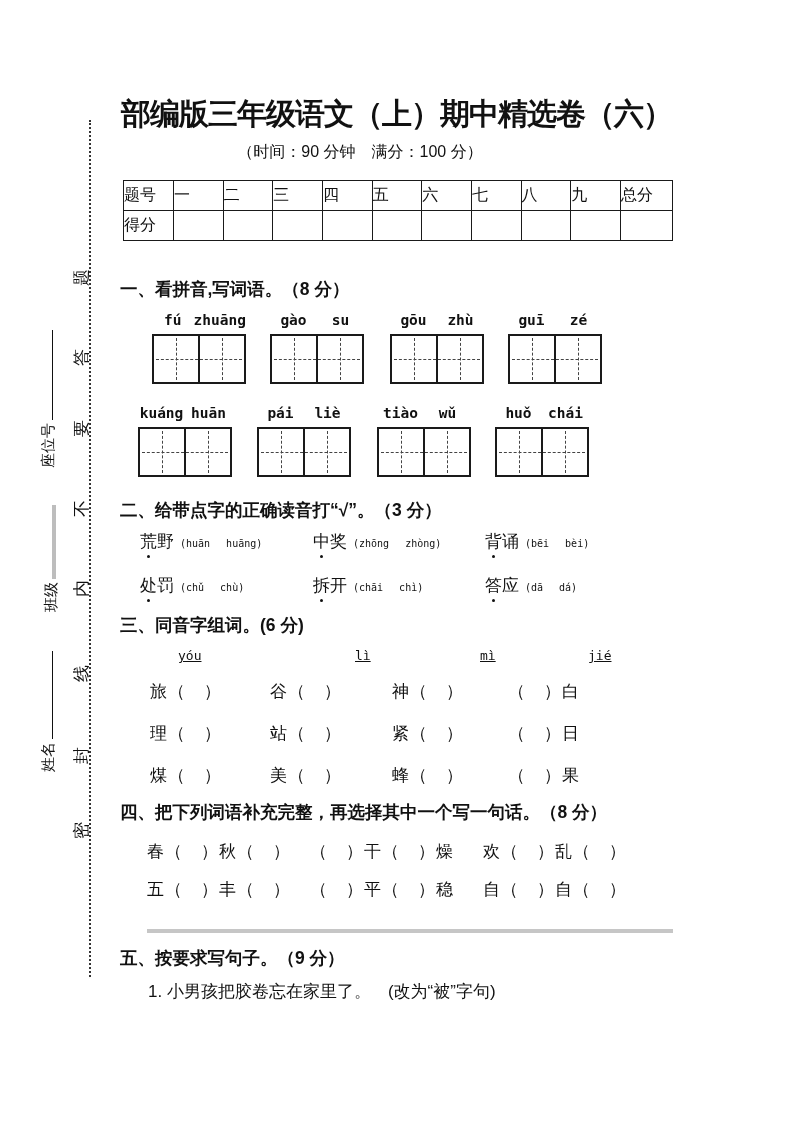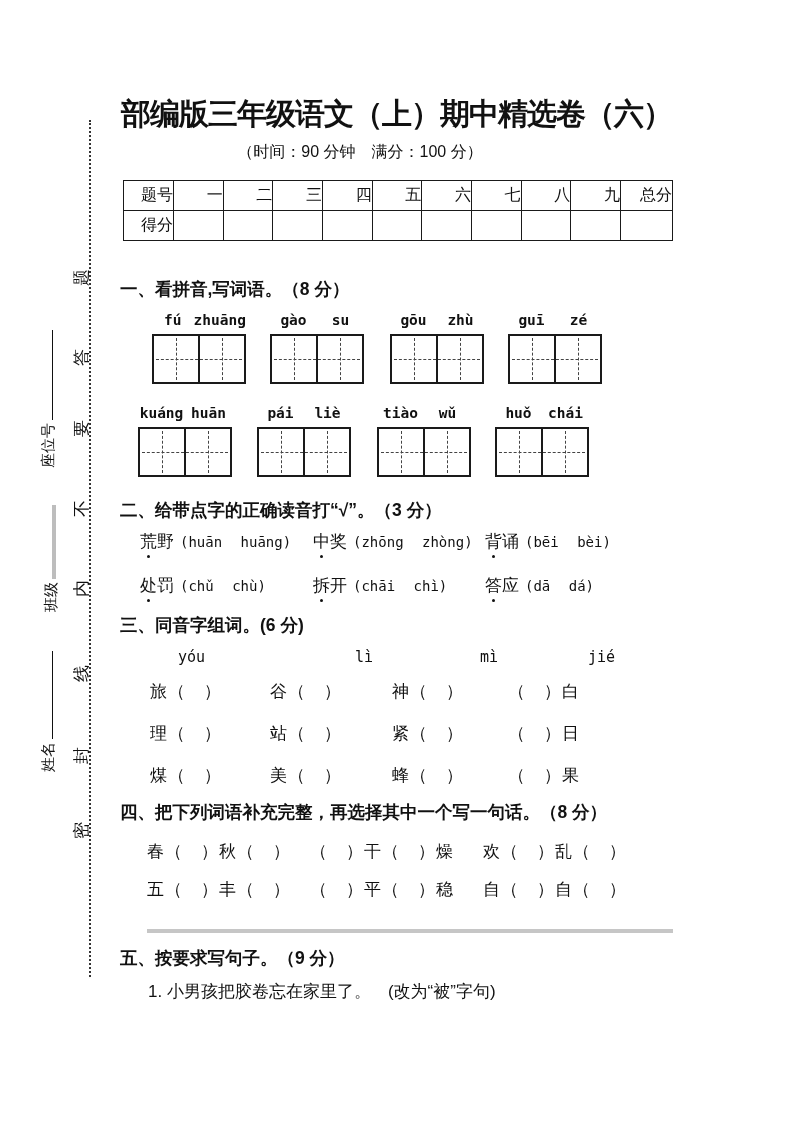--- a/index.html
+++ b/index.html
@@ -14,38 +14,38 @@
   .field{position:absolute;top:10px;font-size:15px;line-height:20px;white-space:nowrap;}
   .fline{display:inline-block;height:14px;margin-left:3px;border-bottom:1.6px solid #111;}
   .fline.gray{border-bottom:4px solid #bdbdbd;}
   
   .title{position:absolute;left:0;top:94px;width:793px;text-align:center;
          font-size:30px;font-weight:700;letter-spacing:-1px;}
   .subtitle{position:absolute;left:0;top:142px;width:720px;text-align:center;font-size:16px;}
   
   .score-table{position:absolute;left:123px;top:180px;width:550px;border-collapse:collapse;
                table-layout:fixed;font-size:16px;}
-  .score-table td{border:1.8px solid #1a1a1a;height:29px;text-align:right;padding:0;}
+  .score-table td{border:1.8px solid #1a1a1a;height:29px;text-align:left;padding:0;}
   
   .content{position:absolute;left:120px;top:0;width:580px;height:1122px;}
   .sec-head{position:absolute;left:0;font-size:17.5px;font-weight:700;white-space:nowrap;}
   .pgroup{position:absolute;width:94px;}
   .pyrow{display:flex;height:22px;font-family:"DejaVu Sans Mono",monospace;font-size:14.5px;}
   .pyrow span{flex:1;text-align:center;font-weight:bold;}
   .wbox{position:relative;height:46px;border:2px solid #1a1a1a;display:flex;background:#fff;}
   .wcell{position:relative;flex:1;}
   .wcell + .wcell{border-left:2px solid #1a1a1a;}
   .wcell::after{content:"";position:absolute;left:50%;top:2px;bottom:2px;border-left:1.6px dashed #444;}
   .hmid{position:absolute;left:2px;right:2px;top:50%;border-top:1.6px dashed #444;}
   .s2item{position:absolute;font-size:17px;white-space:nowrap;}
   .dotchar{position:relative;display:inline-block;}
   .dotchar::after{content:"";position:absolute;left:50%;bottom:-5px;width:3.5px;height:3.5px;
                   margin-left:-2px;border-radius:50%;background:#111;}
-  .pron{font-family:"DejaVu Sans Mono",monospace;font-size:14px;word-spacing:10px;margin-left:6px;}
-  .s3py{position:absolute;font-family:"DejaVu Sans Mono",monospace;font-size:15px;}
+  .pron{font-family:"DejaVu Sans Mono",monospace;font-size:10px;word-spacing:10px;margin-left:6px;}
+  .s3py{position:absolute;font-family:"DejaVu Sans Mono",monospace;font-size:13px;text-decoration:underline;}
   .s3cell,.s4chunk{position:absolute;font-size:17px;white-space:nowrap;letter-spacing:1px;}
   .s5item{position:absolute;font-size:17px;white-space:nowrap;}
   .gray-rule{position:absolute;left:147px;top:929px;width:526px;height:4px;background:#c6c6c6;}
 </style>
 </head>
 <body>
 
 <div class="page">
 
   <div class="dotted-line"></div>

